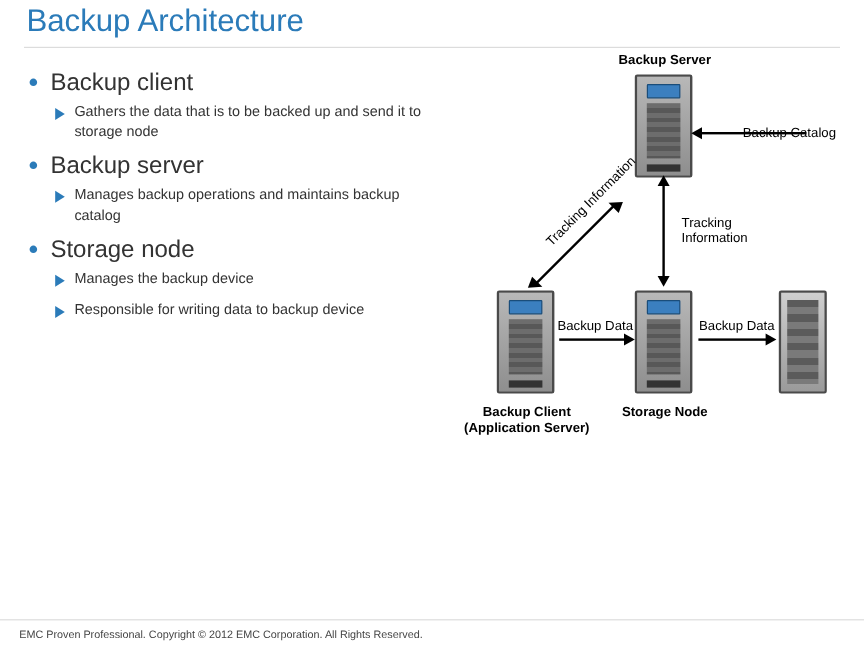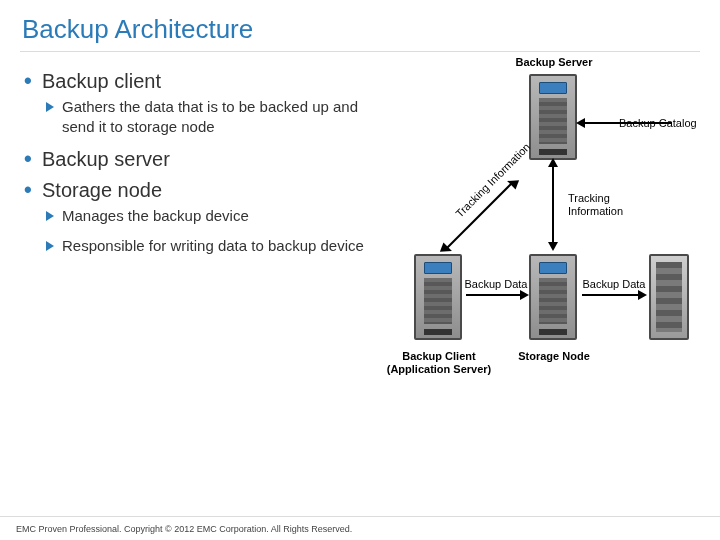--- a/index.html
+++ b/index.html
@@ -7,21 +7,21 @@
     width: 720px; height: 540px;
     font-family: "Segoe UI", Arial, sans-serif;
     background: #fff;
     position: relative;
     overflow: hidden;
   }
   .title {
     color: #2b7bb9;
     font-size: 26px;
     font-weight: 400;
-    padding: 14px 0 6px 22px;
+    padding: 2px 0 6px 22px;
   }
   .rule {
     height: 1px; background: #dcdcdc;
     margin: 0 20px 10px 20px;
   }
   .content {
     display: flex;
     padding: 0 10px 0 24px;
   }
   .left { width: 340px; }
@@ -34,21 +34,21 @@
     padding-left: 18px;
     margin-top: 8px;
     margin-bottom: 4px;
   }
   .h2::before {
     content: "•";
     position: absolute; left: 0; top: -2px;
     color: #2b7bb9; font-size: 22px; font-weight: bold;
   }
   .sub {
-    font-size: 15px;
+    font-size: 12px;
     color: #333;
     padding-left: 38px;
     position: relative;
     line-height: 1.35;
     margin-bottom: 10px;
   }
   .sub::before {
     content: "";
     position: absolute; left: 22px; top: 5px;
     width: 0; height: 0;
@@ -137,20 +137,21 @@
 <div class="title">Backup Architecture</div>
 <div class="rule"></div>
 
 <div class="content">
   <div class="left">
 
     <div class="h2">Backup client</div>
     <div class="sub">Gathers the data that is to be backed up and send it to storage node</div>
 
     <div class="h2">Backup server</div>
+    <div class="sub">Manages backup operations and maintains backup catalog</div>
 
     <div class="h2">Storage node</div>
     <div class="sub">Manages the backup device</div>
     <div class="sub">Responsible for writing data to backup device</div>
 
   </div>
 
   <div class="right">
 
     <div class="dlabel bold" style="left:130px; top:-6px; width:120px;">Backup Server</div>

